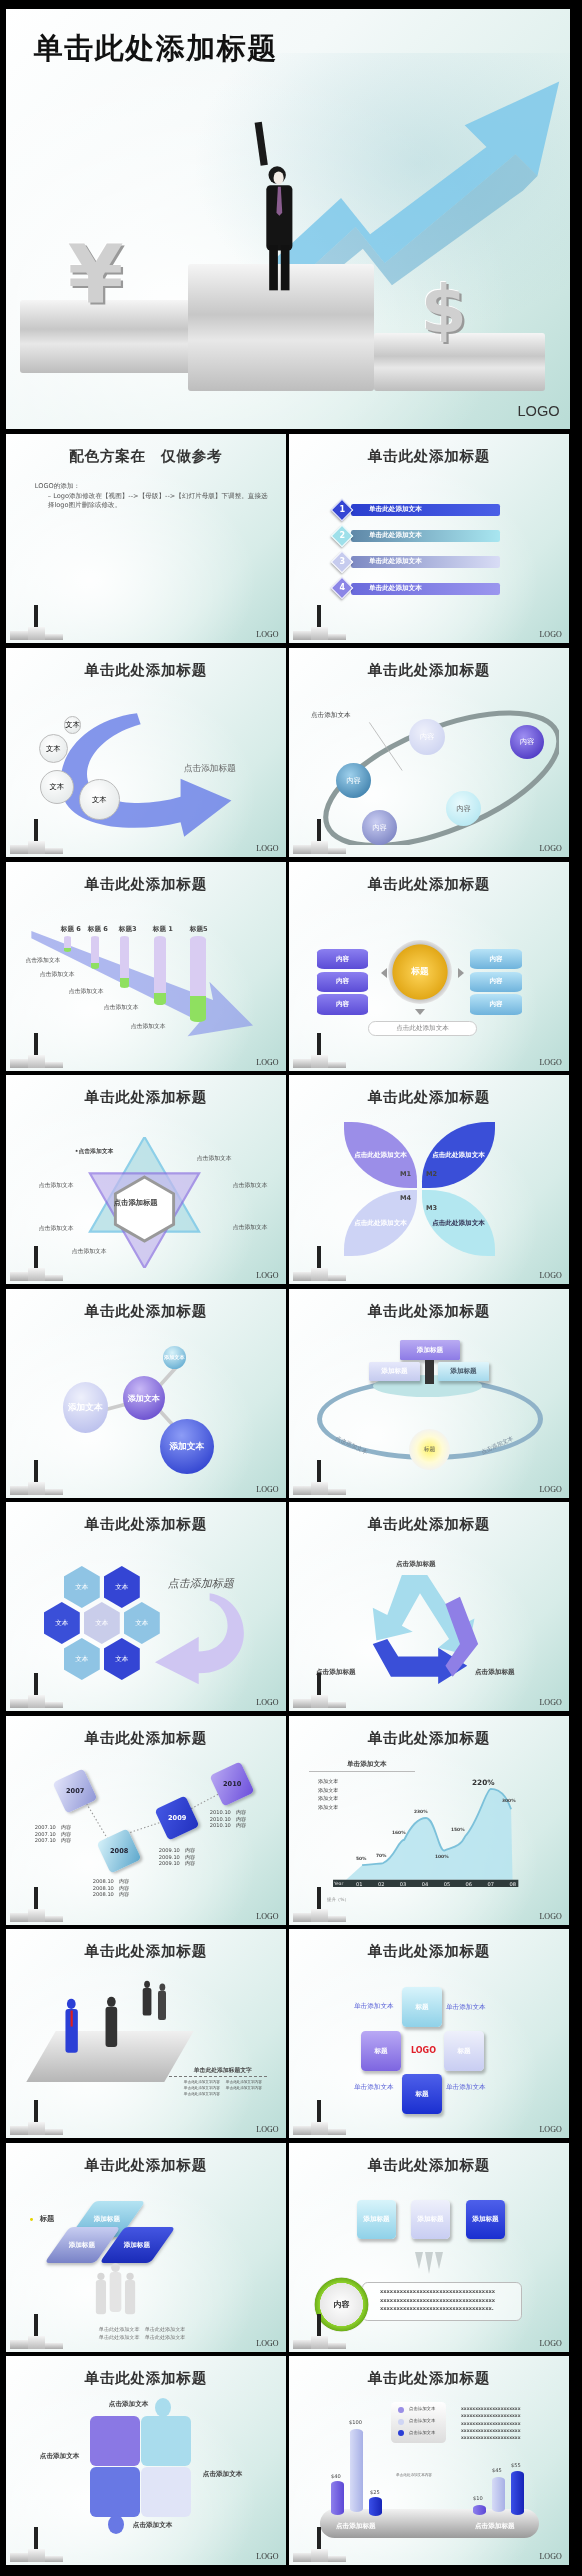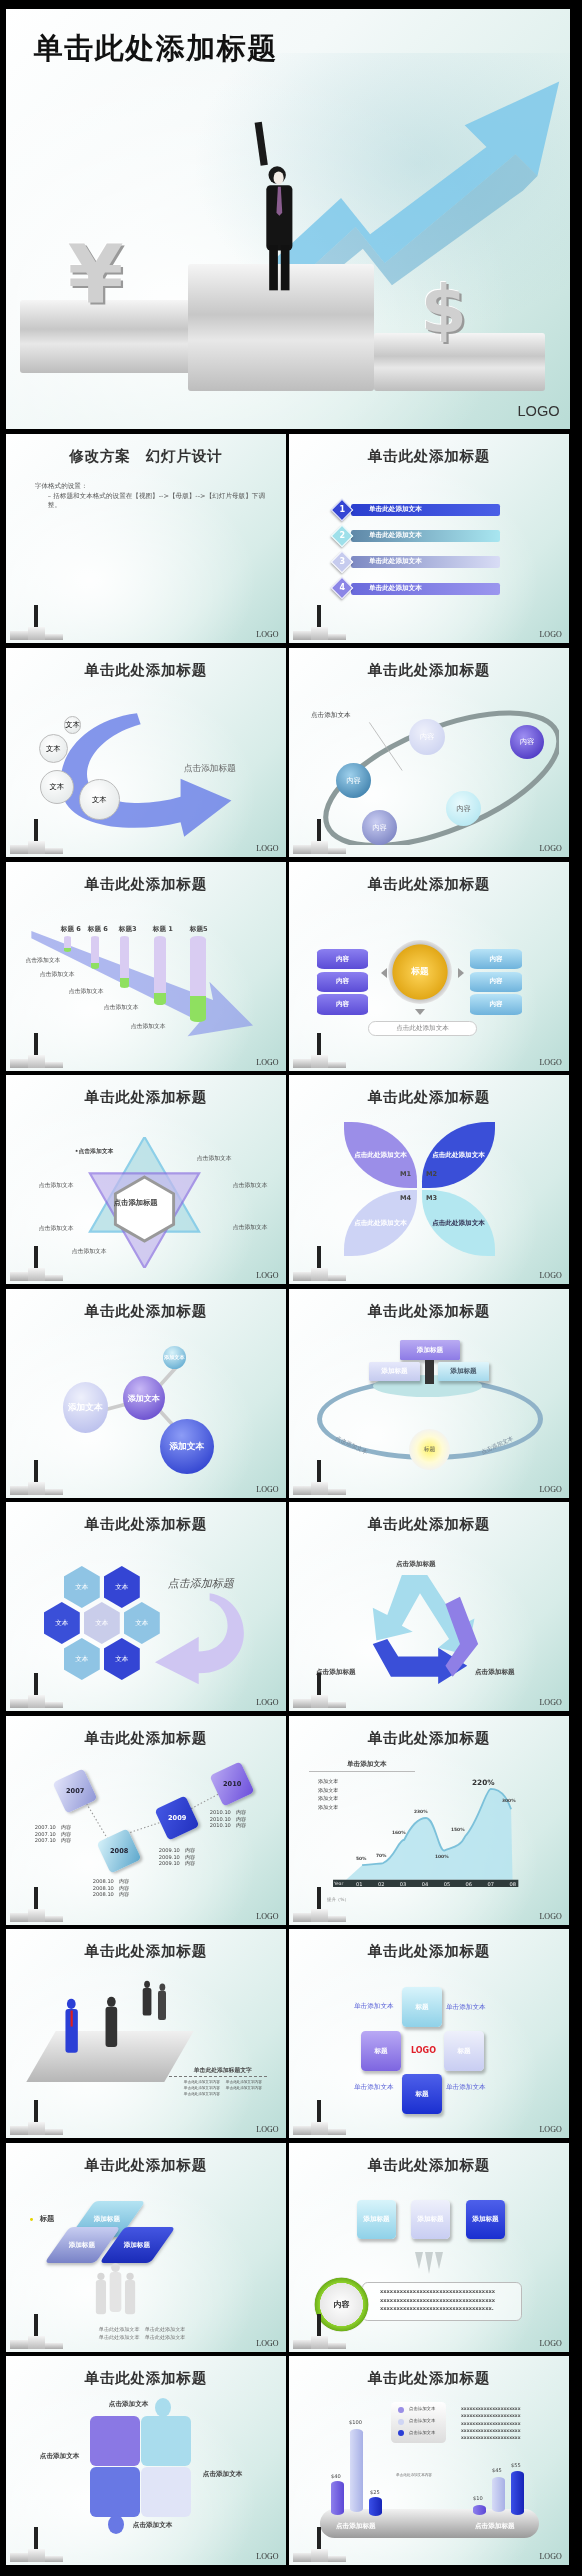--- a/index.html
+++ b/index.html
@@ -92,25 +92,25 @@
     <ellipse cx="45" cy="82" rx="7" ry="9" fill="#f3ece6"></ellipse>
     <rect x="28" y="92" width="36" height="90" rx="6" fill="#141414"></rect>
     <polygon points="44,94 48,94 50,130 46,134 42,130" fill="#8a5d8f"></polygon>
     <rect x="32" y="175" width="12" height="62" fill="#111"></rect>
     <rect x="48" y="175" width="12" height="62" fill="#111"></rect>
   </svg>
   <div class="logo">LOGO</div>
 </div>
 
 <div class="slide cell col-l" style="top:434px;">
-  <div class="title">修改方案　幻灯片设计</div>
+  <div class="title">配色方案在　仅做参考</div>
   <div class="bullets">
     <div class="b">
-        <div>字体格式的设置：</div>
-        <div class="sub">– 括标题和文本格式的设置在【视图】--&gt;【母版】--&gt;【幻灯片母版】下调整。</div>
+        <div>LOGO的添加：</div>
+        <div class="sub">– Logo添加修改在【视图】--&gt;【母版】--&gt;【幻灯片母版】下调整。直接选择logo图片删除或修改。</div>
       </div>
   </div>
   <div class="mini-podium">
       <div class="b1"></div>
       <div class="b2"></div>
       <div class="b3"></div>
       <div class="man"></div>
     </div>
   <div class="logo">LOGO</div>
 </div>
@@ -262,21 +262,21 @@
 </div>
 
 <div class="slide cell col-r" style="top:1075px;">
   <div class="title">单击此处添加标题</div>
   <div class="abs center txt-s" style="left:55px; top:47px; width:73px; height:66px; background:#9b8ee8; border-radius:0 90% 0 90%; color:#fff; font-weight:bold;">点击此处添加文本</div>
   <div class="abs center txt-s" style="left:133px; top:47px; width:73px; height:66px; background:#3a4fd8; border-radius:90% 0 90% 0; color:#fff; font-weight:bold;">点击此处添加文本</div>
   <div class="abs center txt-s" style="left:133px; top:115px; width:73px; height:66px; background:#b3e7f0; border-radius:0 90% 0 90%; color:#335; font-weight:bold;">点击此处添加文本</div>
   <div class="abs center txt-s" style="left:55px; top:115px; width:73px; height:66px; background:#cdd3f5; border-radius:90% 0 90% 0; color:#fff; font-weight:bold;">点击此处添加文本</div>
   <div class="abs txt-s" style="left:111px; top:95px; font-weight:bold;">M1</div>
   <div class="abs txt-s" style="left:137px; top:95px; font-weight:bold;">M2</div>
-  <div class="abs txt-s" style="left:137px; top:119px; font-weight:bold;">M3</div>
+  <div class="abs txt-s" style="left:137px; top:129px; font-weight:bold;">M3</div>
   <div class="abs txt-s" style="left:111px; top:119px; font-weight:bold;">M4</div>
   <div class="mini-podium">
       <div class="b1"></div>
       <div class="b2"></div>
       <div class="b3"></div>
       <div class="man"></div>
     </div>
   <div class="logo">LOGO</div>
 </div>
 

